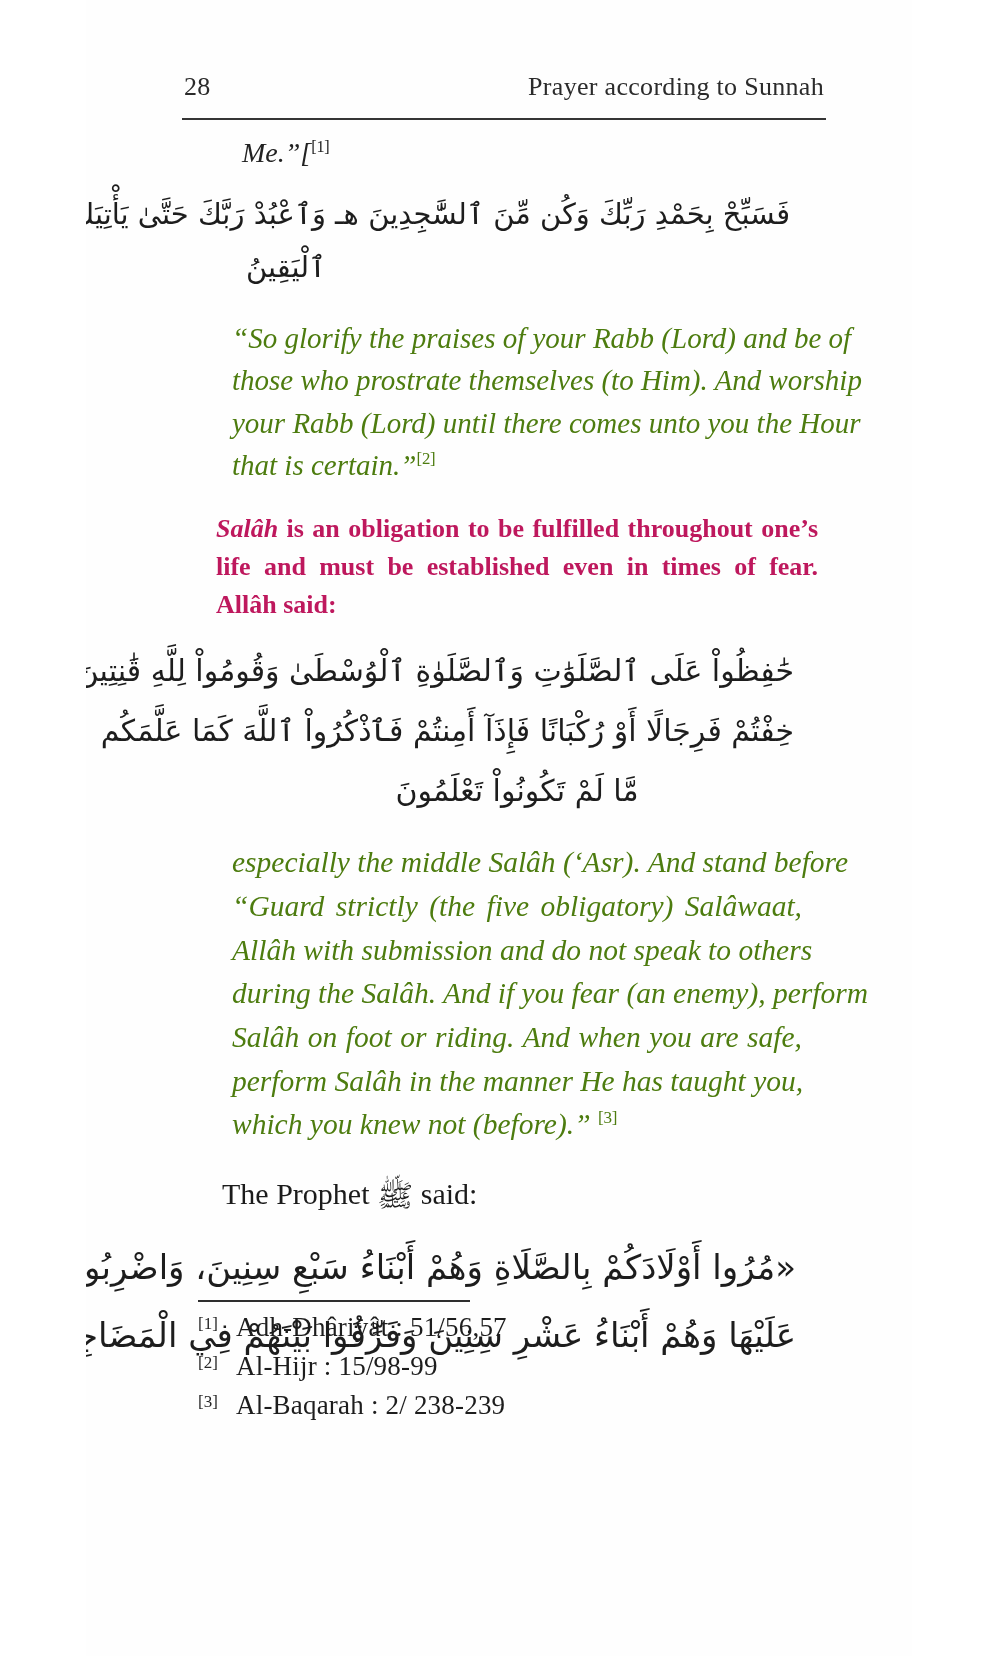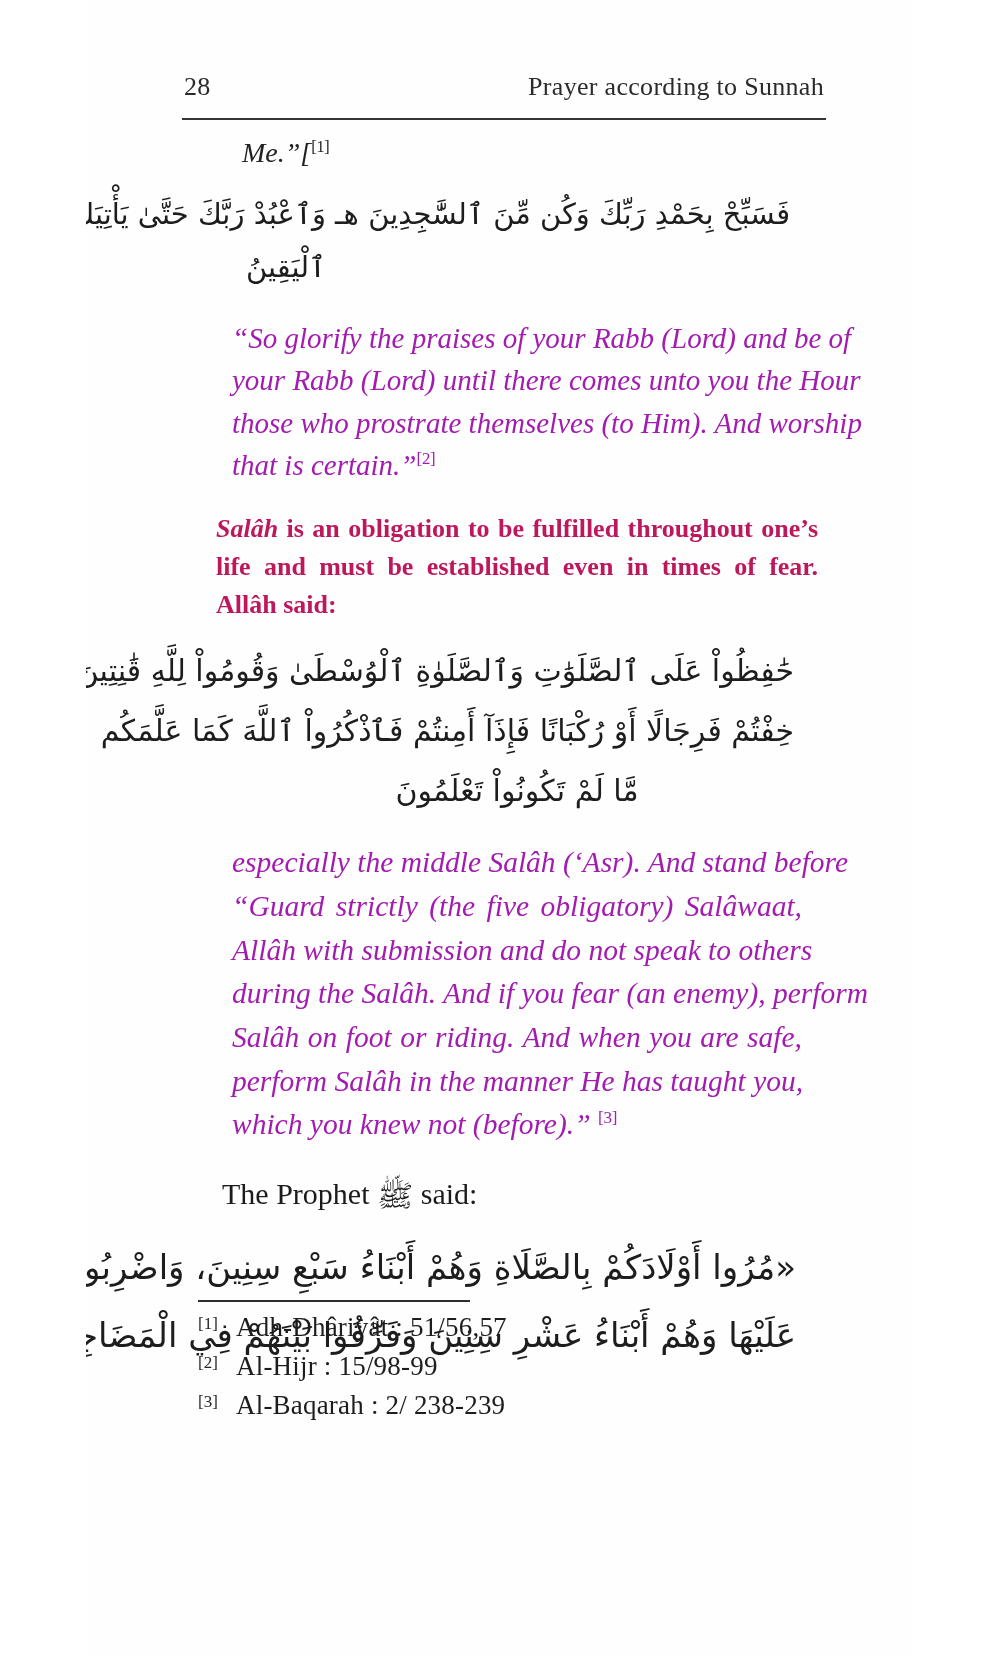--- a/index.html
+++ b/index.html
@@ -95,21 +95,21 @@
     line-height: 2.0;
     margin: 18px 24px 8px 24px;
     text-align: right;
   }
 
   
   .trans {
     font-style: italic;
     font-size: 28.5px;
     line-height: 1.46;
-    color: #a21caf;
+    color: #4d7c0f;
     margin: 18px 18px 0 18px;
   }
   .trans .ln {
     display: block;
     text-align: justify;
     text-align-last: justify;
     white-space: nowrap;
   }
   .trans .ln.last {
     text-align: right;
@@ -203,22 +203,22 @@
 
     <p class="lead-line"><span>Me.”[</span><sup class="fn">[1]</sup></p>
 
     <div class="arabic q1">
       <span class="ln">فَسَبِّحْ بِحَمْدِ رَبِّكَ وَكُن مِّنَ ٱلسَّٰجِدِينَ هـ وَٱعْبُدْ رَبَّكَ حَتَّىٰ يَأْتِيَكَ</span>
       <span class="ln">ٱلْيَقِينُ</span>
     </div>
 
     <div class="trans t1">
       <span class="ln">“So glorify the praises of your Rabb (Lord) and be of</span>
+      <span class="ln">those who prostrate themselves (to Him). And worship</span>
       <span class="ln">your Rabb (Lord) until there comes unto you the Hour</span>
-      <span class="ln">those who prostrate themselves (to Him). And worship</span>
       <span class="ln last"><span>that is certain.”</span><sup class="fn">[2]</sup></span>
     </div>
 
     <div class="body-para">
       <span class="ln"><i>Salâh</i><span> is an obligation to be fulfilled throughout one’s</span></span>
       <span class="ln">life and must be established even in times of fear.</span>
       <span class="ln last">Allâh said:</span>
     </div>
 
     <div class="arabic q2">

